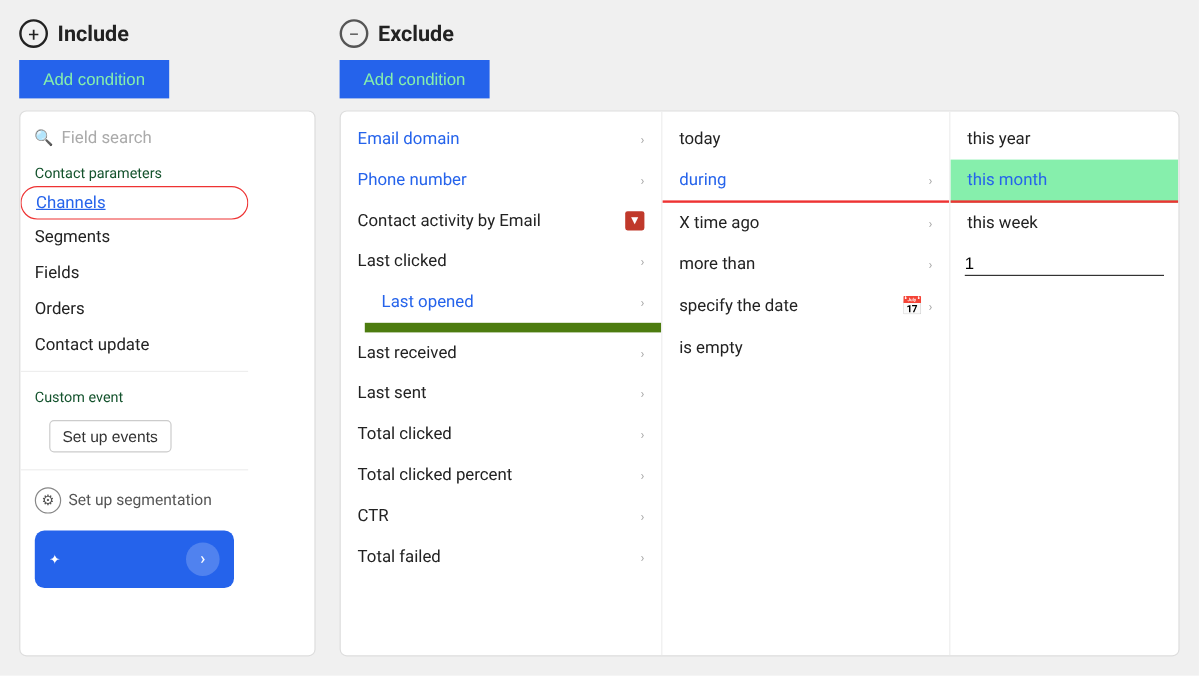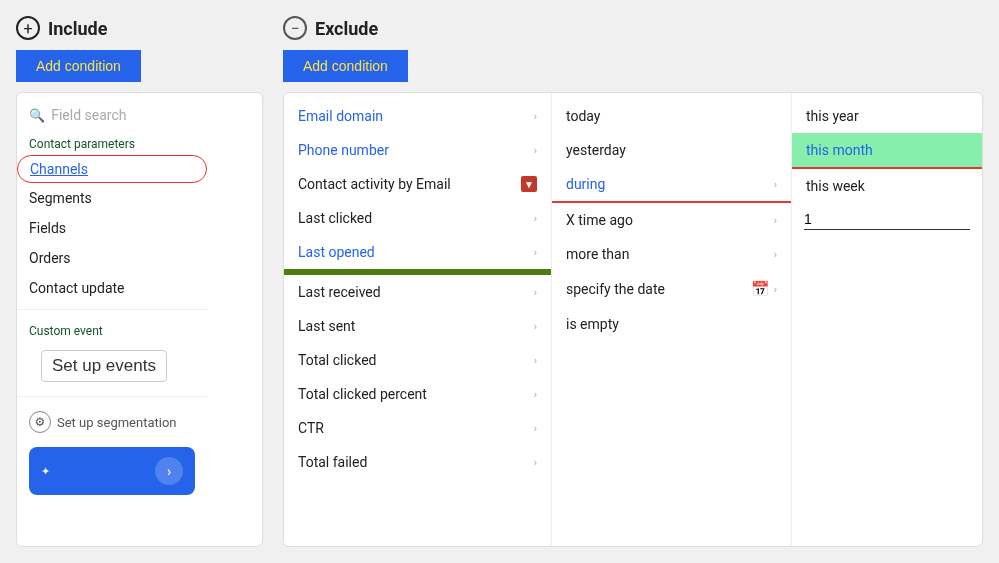--- a/index.html
+++ b/index.html
@@ -45,21 +45,21 @@
       font-size: 16px;
       font-weight: 400;
       color: #222;
     }
     .panel-header .icon-circle.minus {
       border-color: #555;
       color: #555;
     }
     .btn-add {
       background: #2563eb;
-      color: #fde047;
+      color: #86efac;
       border: none;
       border-radius: 0;
       padding: 8px 20px;
       font-size: 14px;
       font-weight: 500;
       cursor: pointer;
       width: fit-content;
     }
     .dropdown-area {
       background: white;
@@ -119,21 +119,21 @@
       height: 1px;
       background: #eee;
       margin: 6px 0;
     }
     .setup-events-btn {
       margin: 8px 12px;
       border: 1px solid #ccc;
       border-radius: 4px;
       background: white;
       padding: 5px 10px;
-      font-size: 17px;
+      font-size: 13px;
       cursor: pointer;
       color: #333;
     }
     .setup-segmentation {
       display: flex;
       align-items: center;
       gap: 6px;
       padding: 8px 12px;
       cursor: pointer;
       font-size: 13px;
@@ -185,21 +185,22 @@
       align-items: center;
       justify-content: space-between;
       padding: 9px 14px;
       cursor: pointer;
       font-size: 14px;
       color: #222;
     }
     .field-item.blue { color: #2563eb; }
     .field-item.active-underline {
       color: #2563eb;
-      border-bottom: 6px solid #4d7c0f;
+      border-bottom: 8px solid #4d7c0f;
+      margin-left: 20px;
     }
     .field-item .chevron { color: #aaa; font-size: 11px; }
 
     
     .options-col {
       width: 240px;
       padding: 6px 0;
     }
     .option-item {
       display: flex;
@@ -348,23 +349,20 @@
         <div class="field-item">
           <span>Total failed</span>
           <span class="chevron">›</span>
         </div>
       </div>
 
       <div class="col options-col">
         <div class="option-item">
           <span>today</span>
         </div>
-        <div class="option-item">
-          <span>yesterday</span>
-        </div>
         <div class="option-item active">
           <span>during</span>
           <span class="chevron">›</span>
         </div>
         <div class="option-item">
           <span>X time ago</span>
           <span class="chevron">›</span>
         </div>
         <div class="option-item">
           <span>more than</span>

